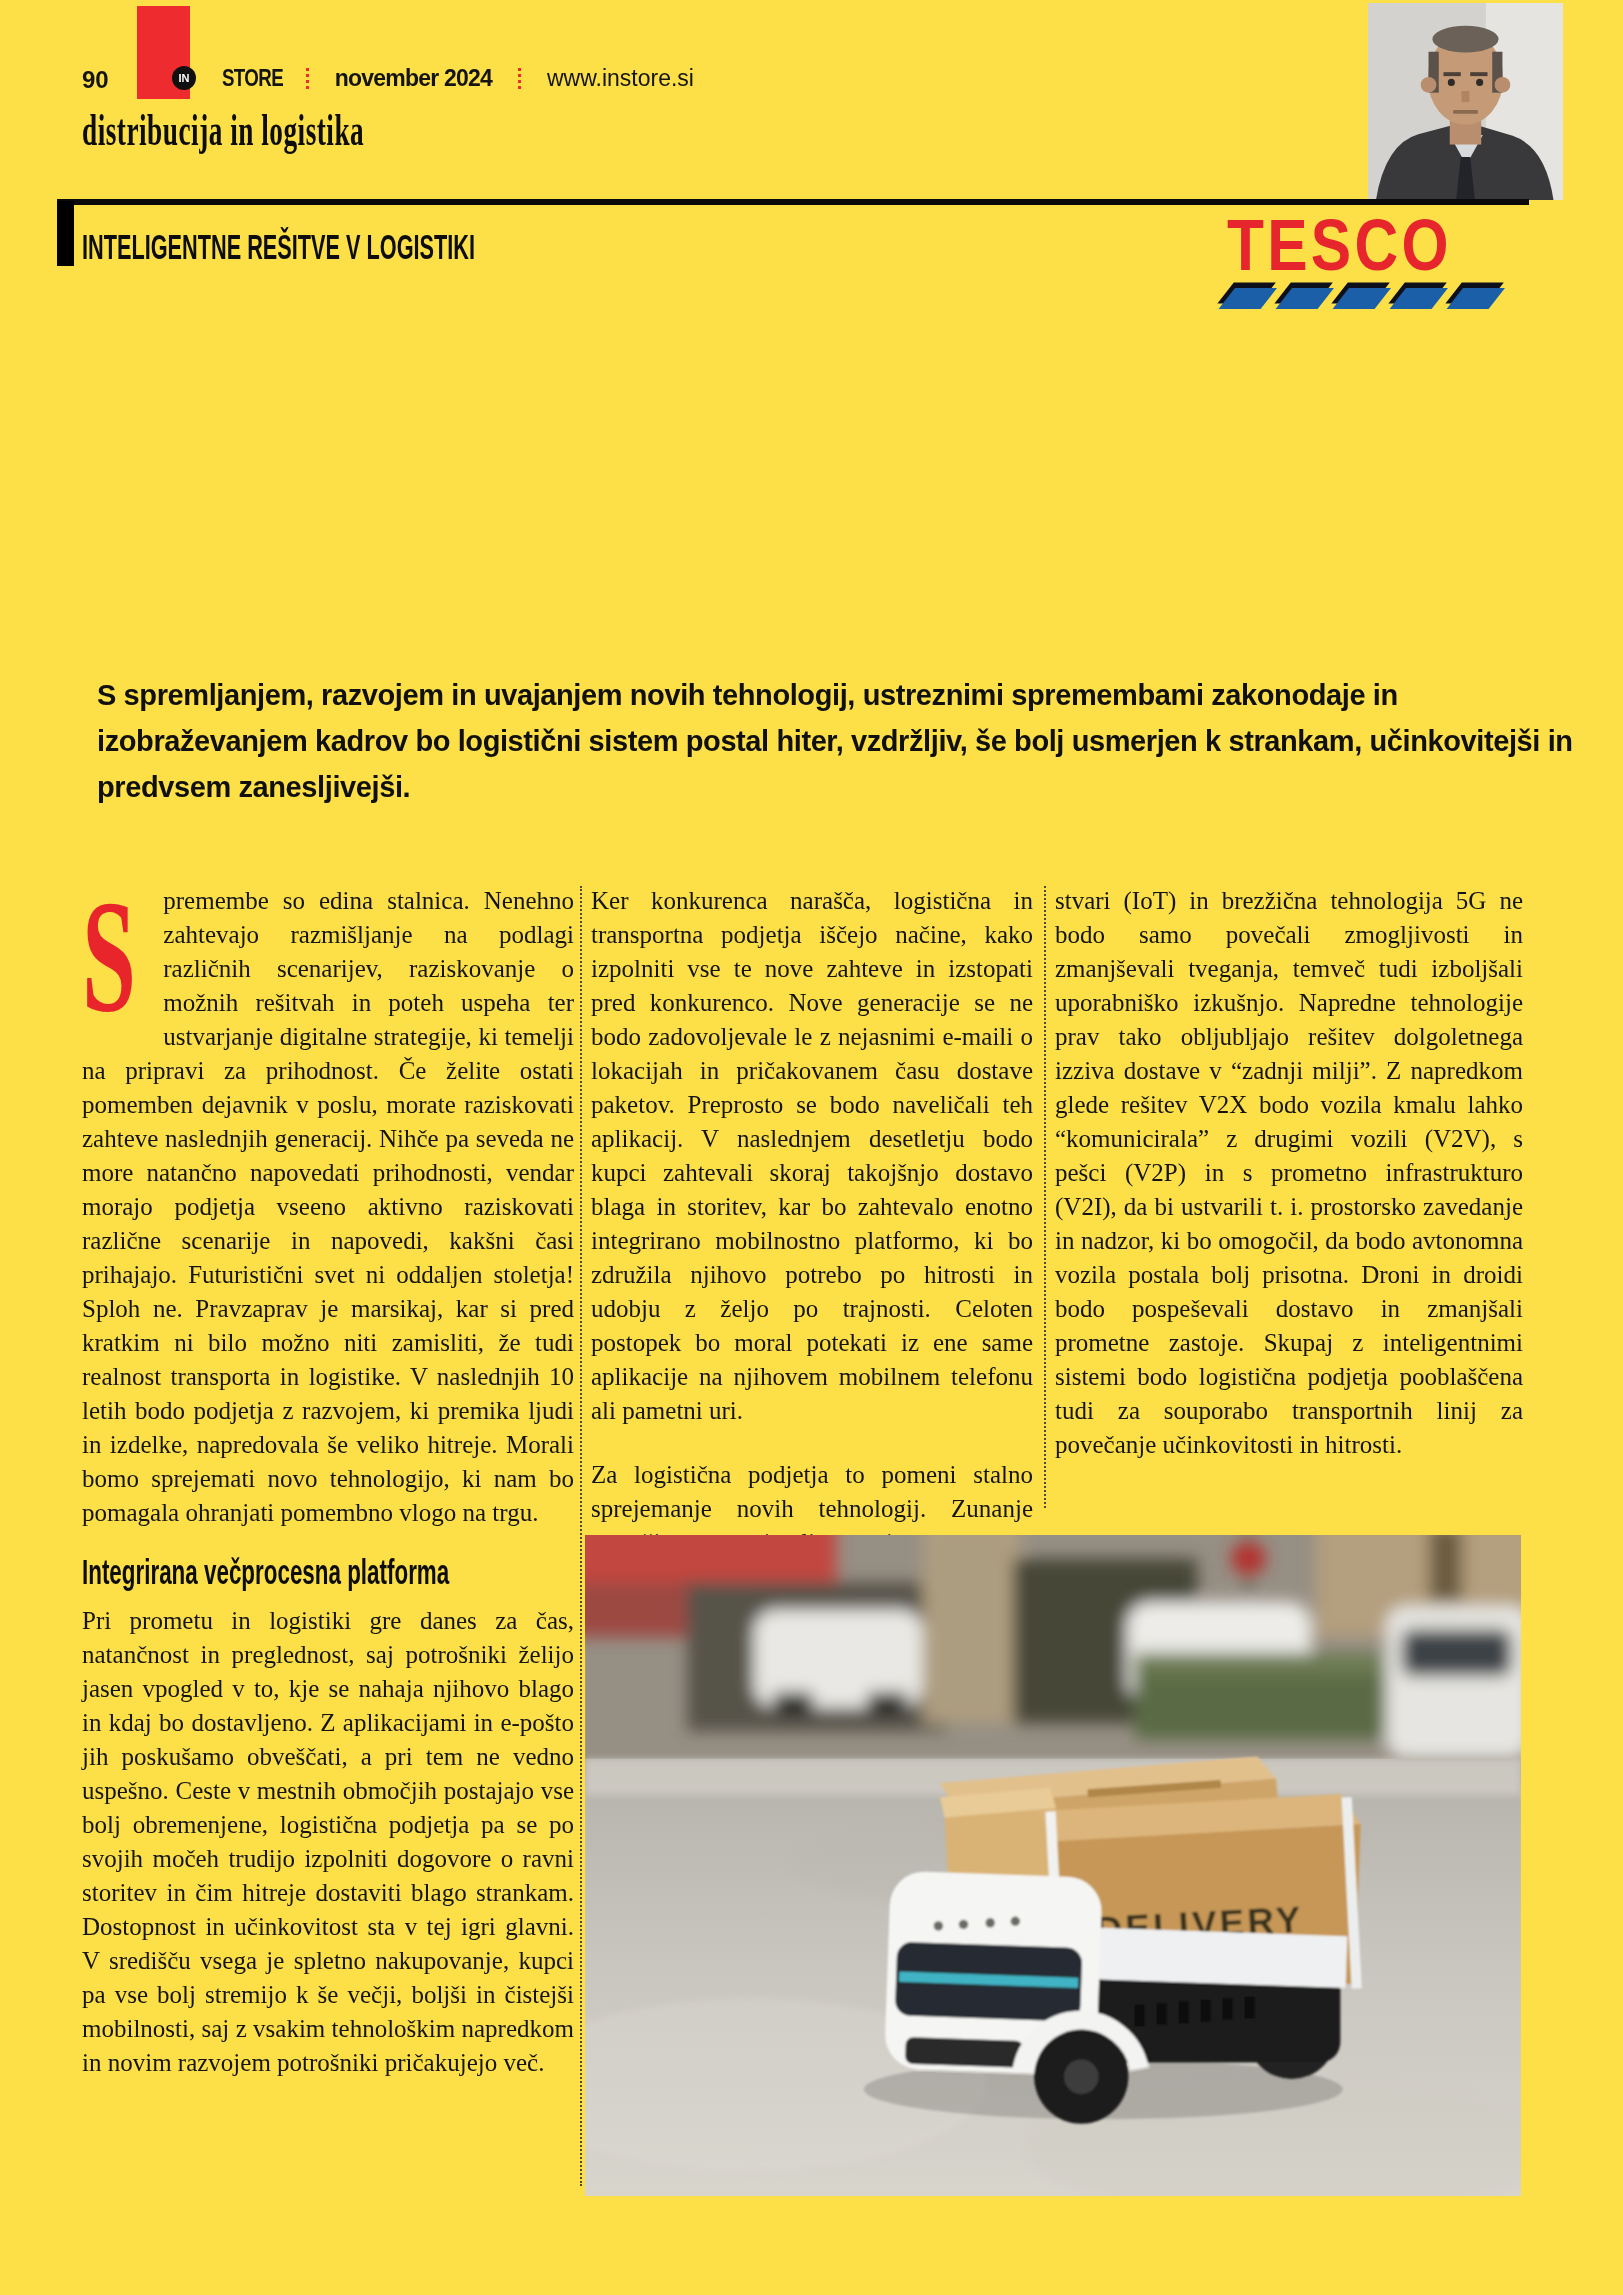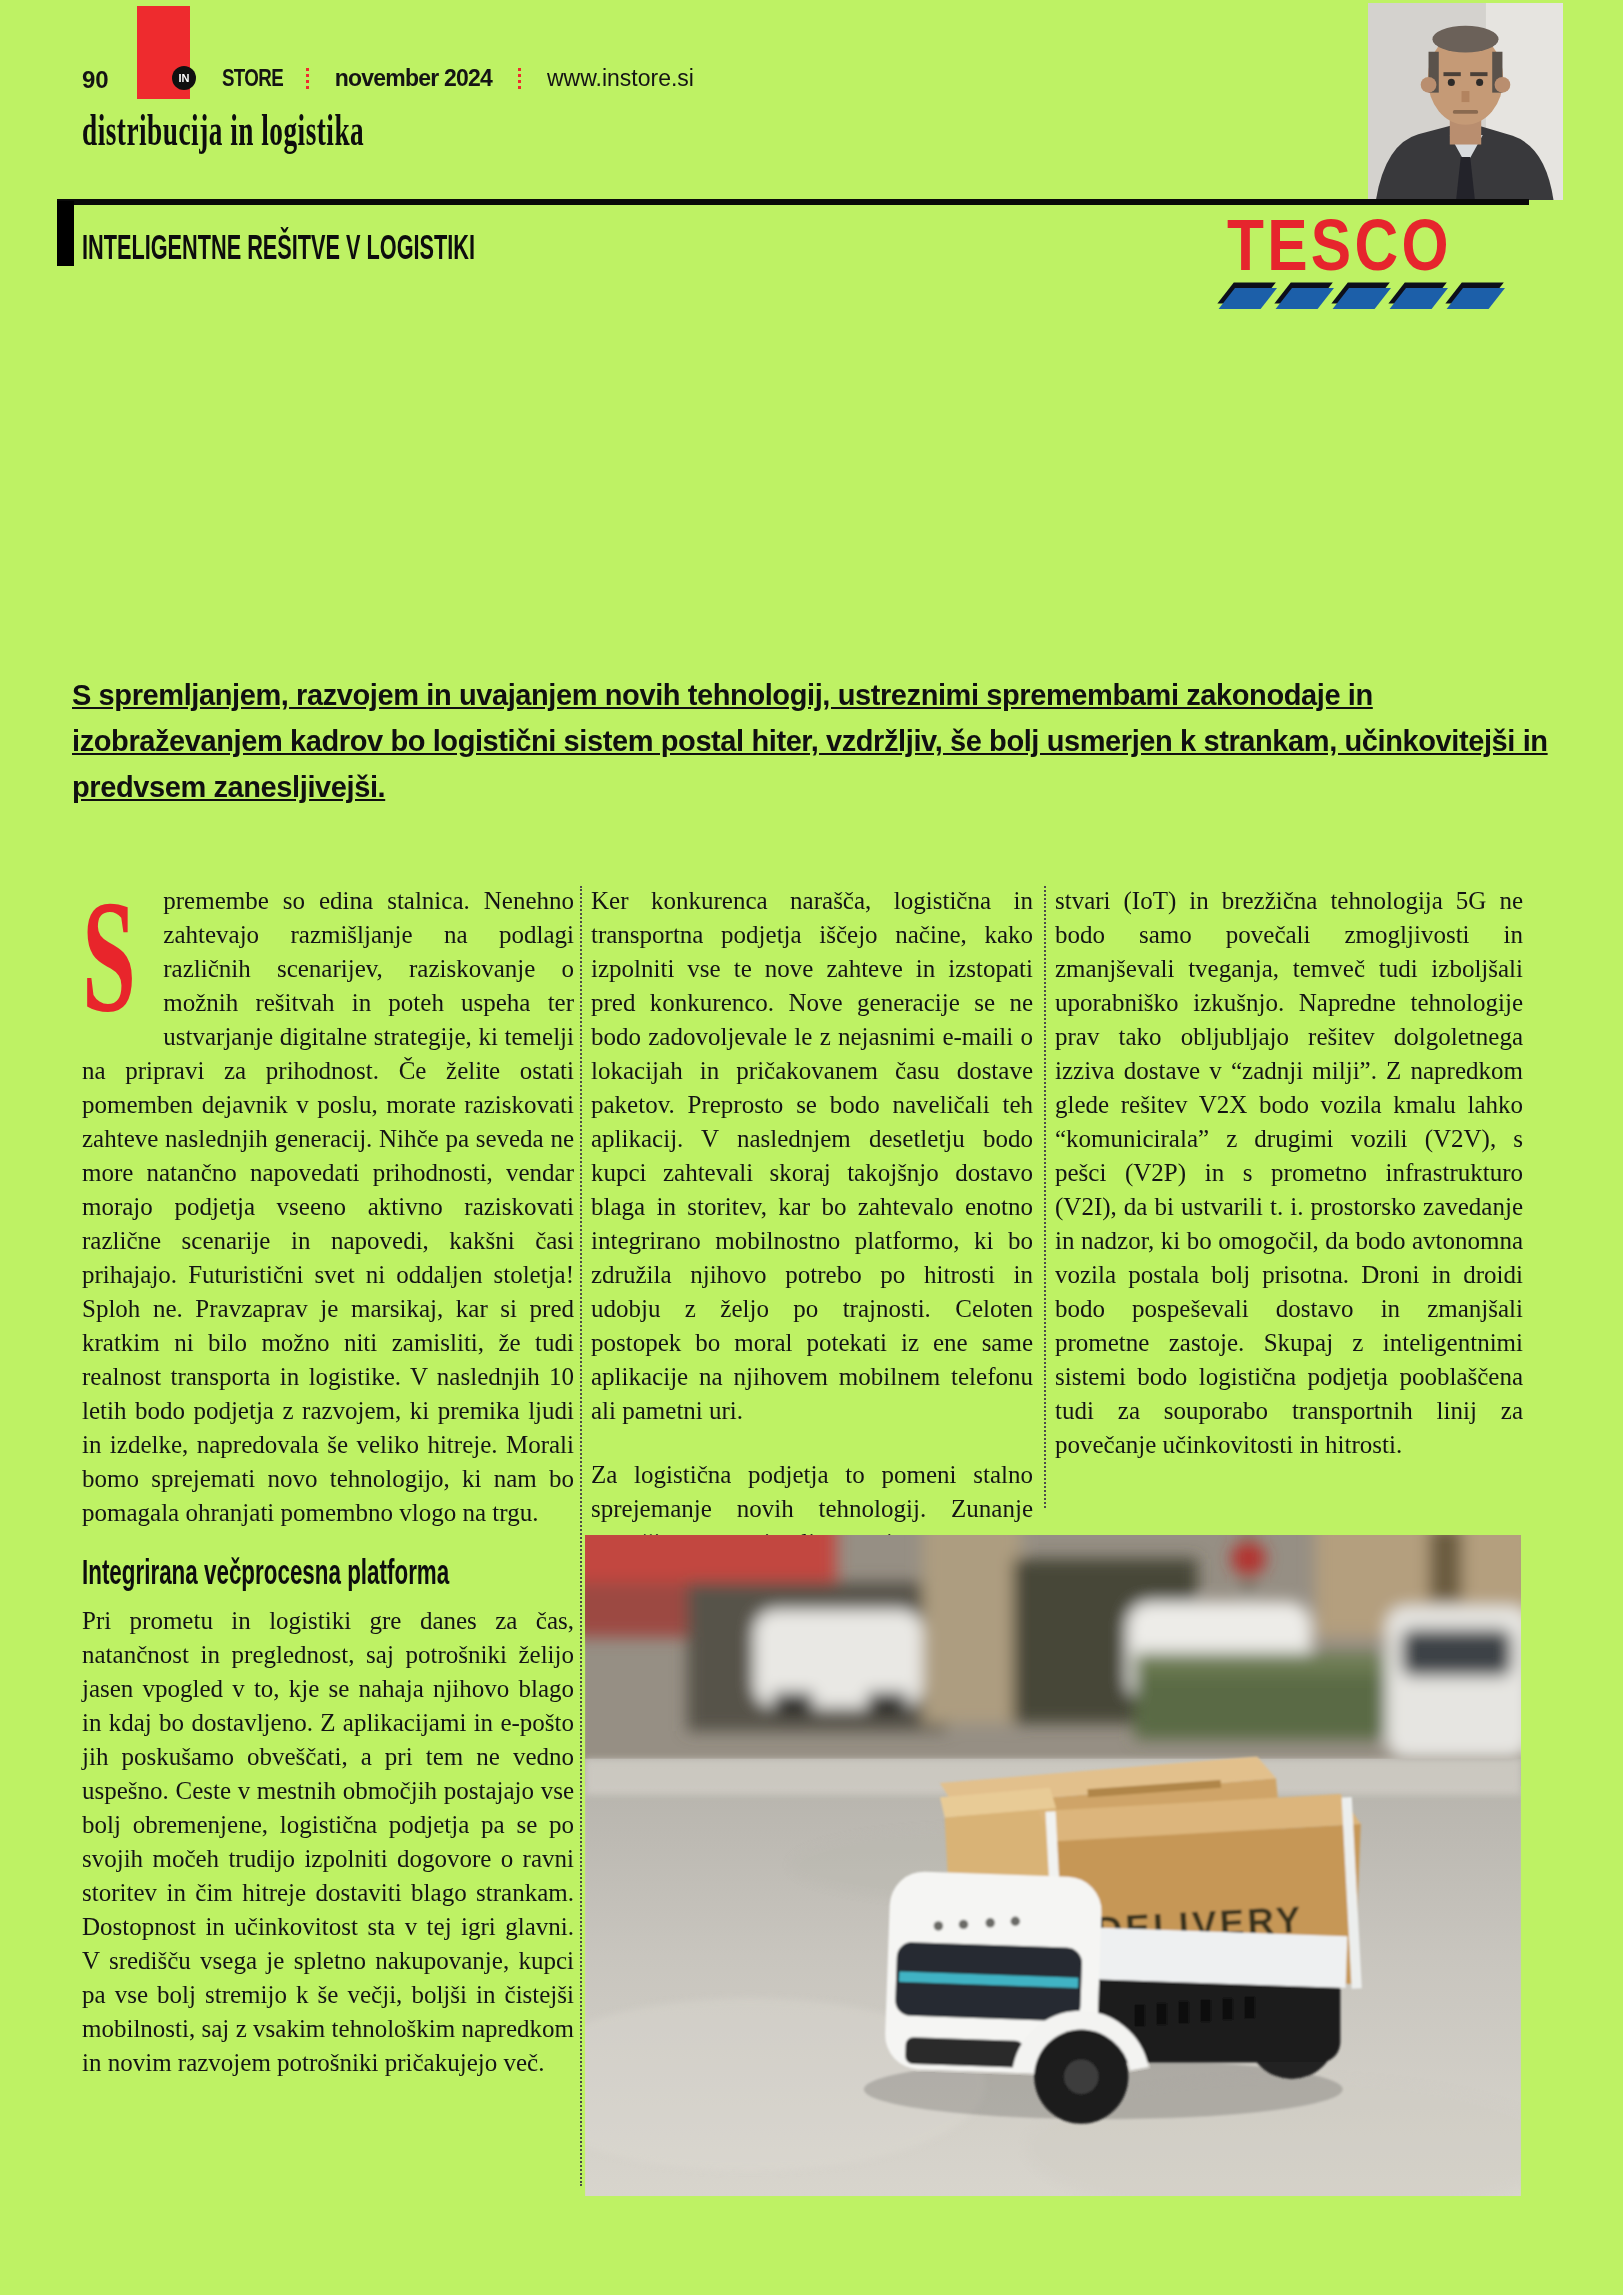--- a/index.html
+++ b/index.html
@@ -1,16 +1,16 @@
 <!DOCTYPE html>
 <html style="font-size:12.6px"><head>
 <meta charset="utf-8">
 <style>
   html,body{margin:0;padding:0;background:#888;}
-  #page{position:relative;width:1623px;height:2295px;background:#bef264;
+  #page{position:relative;width:1623px;height:2295px;background:#fde047;
         font-family:"Liberation Sans",sans-serif;color:#141414;overflow:hidden;margin:0 auto;}
 
   
   .pagenum{position:absolute;left:82px;top:68px;font:700 24px/1 "Liberation Sans",sans-serif;}
   .red-rect{position:absolute;left:137px;top:6.3px;width:53px;height:93px;background:#ee2b2e;}
   .hdr-row{position:absolute;left:172px;top:66px;display:flex;align-items:center;gap:26px;white-space:nowrap;}
   .in-circle{width:24px;height:24px;border-radius:50%;background:#101010;color:#fff;
              font:700 11px/24px "Liberation Sans",sans-serif;text-align:center;flex:0 0 auto;}
   .store{font:700 24px/1 "Liberation Sans",sans-serif;letter-spacing:-0.8px;
          display:inline-block;transform:scaleX(.78);transform-origin:0 50%;margin-right:-20.4px;}
@@ -34,22 +34,22 @@
 
   
   .kbar{position:absolute;left:57px;top:201px;width:16.5px;height:65px;background:#000;}
   .kicker{position:absolute;left:82px;top:229px;font:700 35px/1 "Liberation Sans",sans-serif;
           white-space:nowrap;transform:scaleX(.62);transform-origin:0 0;letter-spacing:0;color:#0d0d0d;}
 
   
   .headline{position:absolute;left:75px;top:313px;}
   .hl{display:block;font:700 144px/161px "Liberation Sans",sans-serif;letter-spacing:-4.7px;
       white-space:nowrap;transform:scaleX(.8);transform-origin:0 0;color:#050505;}
-  .lede{position:absolute;left:72px;top:672px;width:1476px;
-        font:700 29px/46px "Liberation Sans",sans-serif;letter-spacing:-0.4px;color:#101010;text-decoration:underline;}
+  .lede{position:absolute;left:97px;top:672px;width:1476px;
+        font:700 29px/46px "Liberation Sans",sans-serif;letter-spacing:-0.4px;color:#101010;}
 
   
   .col{position:absolute;top:884px;font:400 25px/34px "Liberation Serif",serif;
        text-align:justify;color:#141414;}
   #col1{left:82px;width:492px;}
   #col2{left:591px;width:442px;}
   #col3{left:1055px;width:468px;}
   .col p{margin:0;}
   #col2 p + p{margin-top:30px;}
   .subhead{margin:23.6px 0 15.7px 0;font:700 35px/1 "Liberation Sans",sans-serif;white-space:nowrap;

